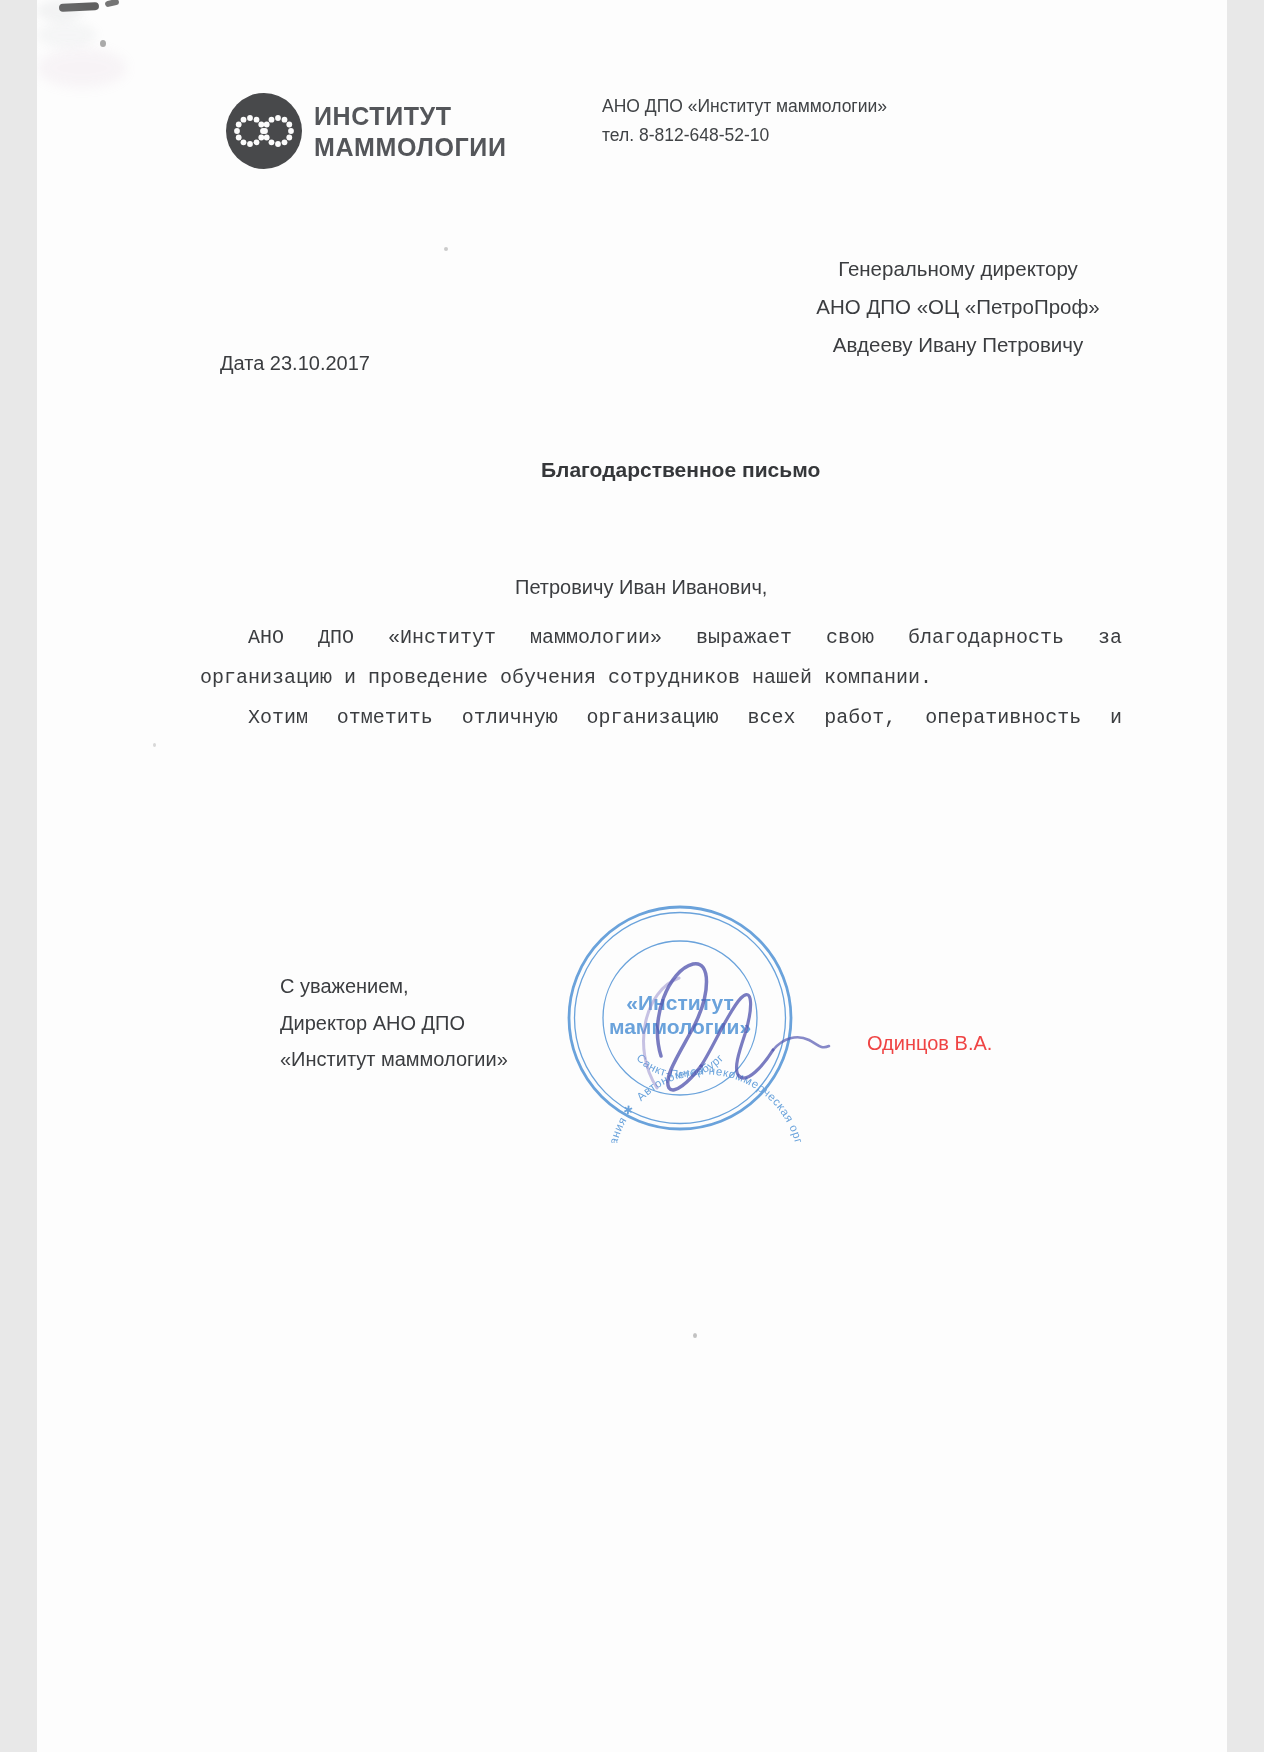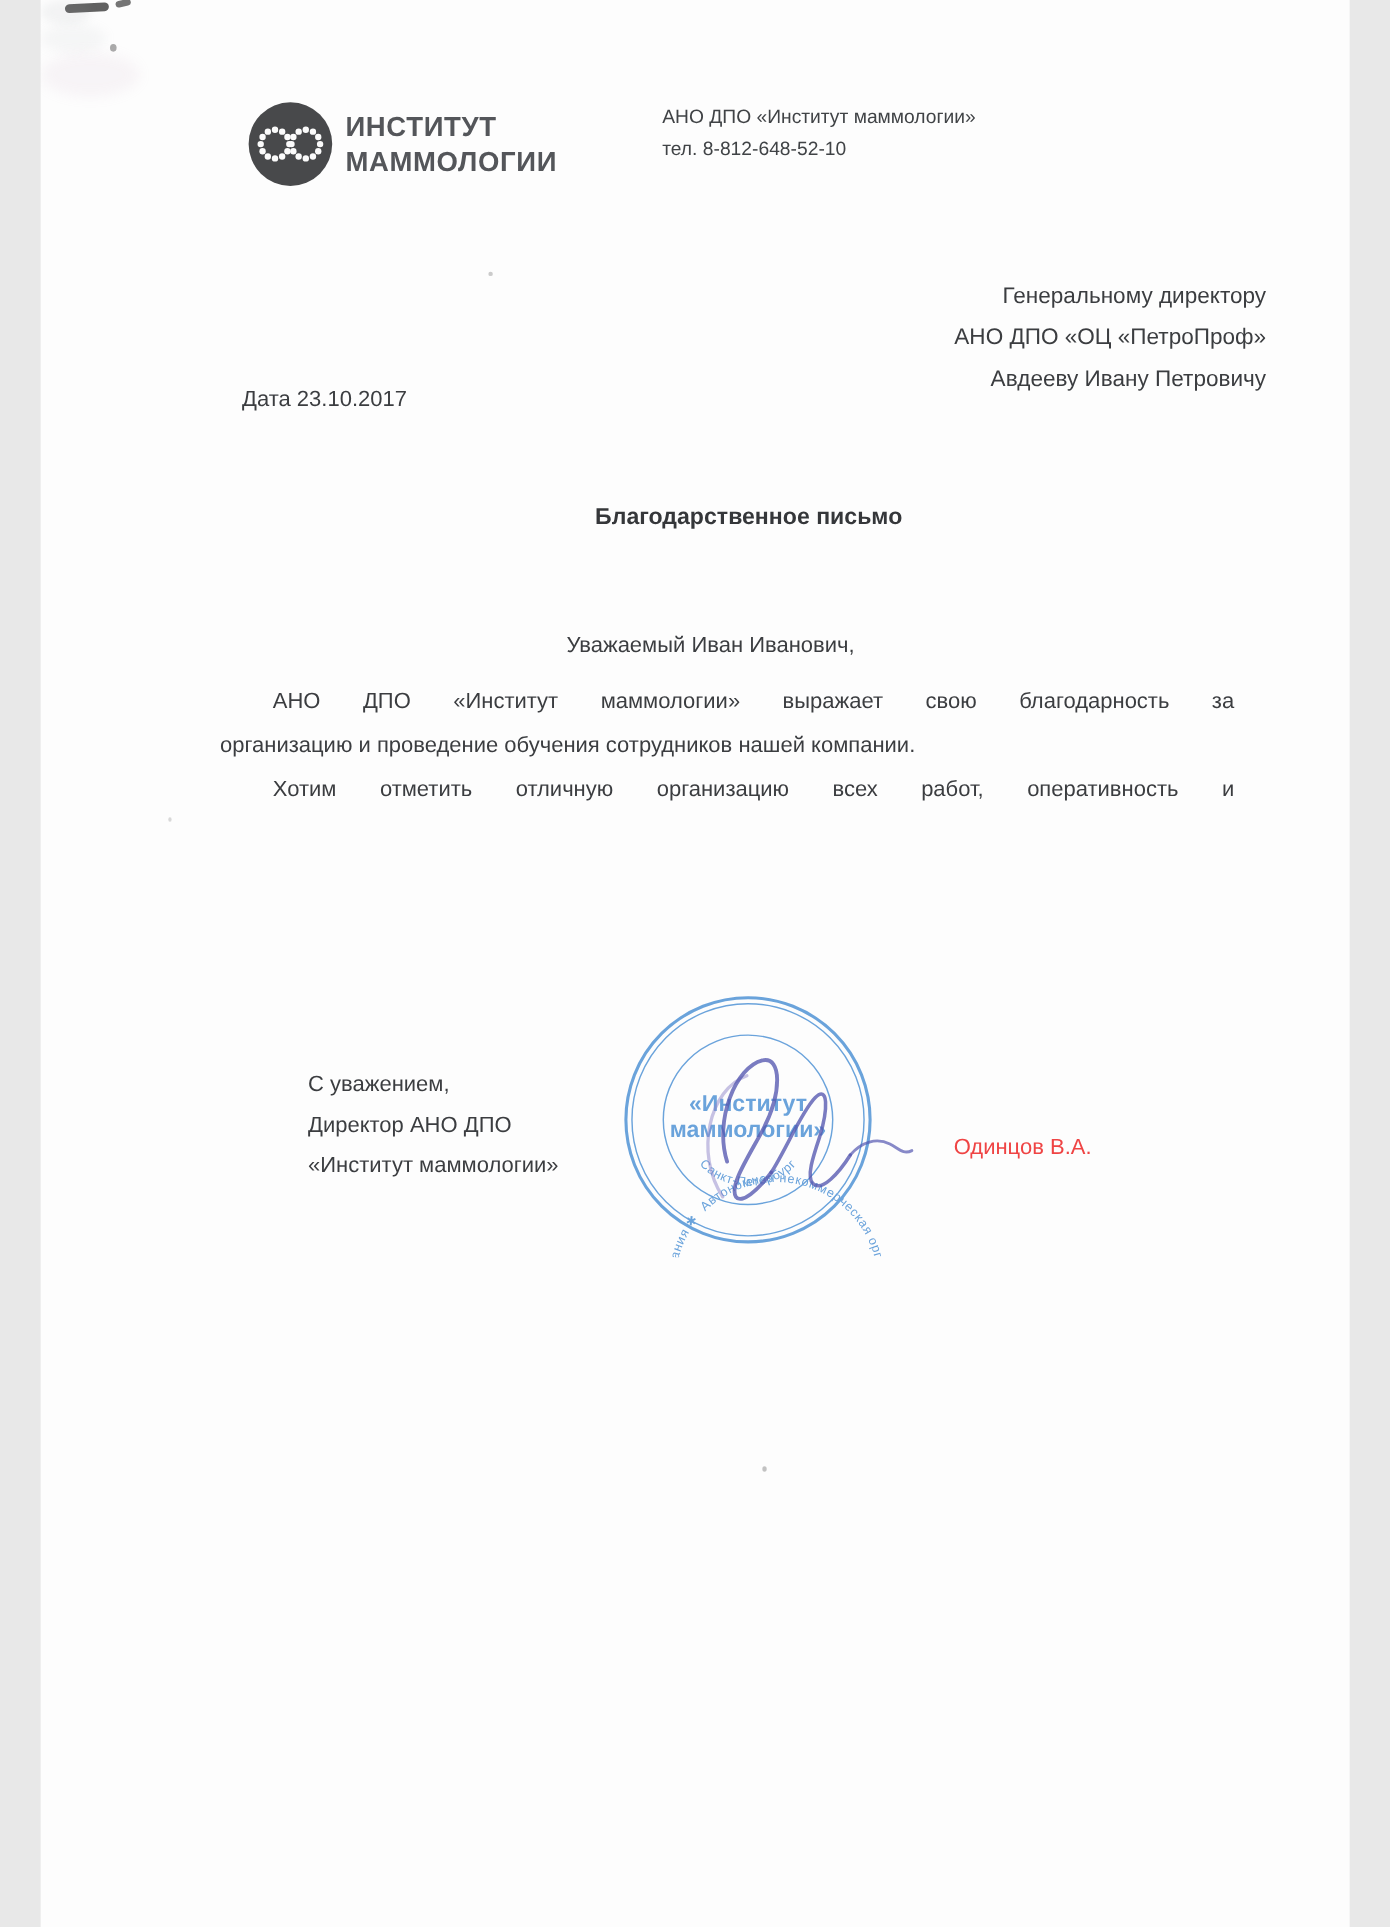--- a/index.html
+++ b/index.html
@@ -19,31 +19,31 @@
   .logo-text{
     left:277px;top:101px;
     font-size:25px;font-weight:bold;letter-spacing:.6px;
     line-height:31px;color:#54565a;white-space:pre-line;
   }
 
   
   .org-block{left:565px;top:92px;font-size:17.5px;line-height:28.5px;color:#404346;}
 
   
-  .recipient{left:728px;top:250px;width:386px;text-align:right;
+  .recipient{left:728px;top:250px;width:386px;text-align:center;
     font-size:20.5px;line-height:38px;color:#3b3d40;}
 
   .date-line{left:183px;top:352px;font-size:20px;color:#3b3d40;}
 
   .title{left:468px;top:458px;font-size:21px;font-weight:bold;color:#35373a;margin-left:36px;}
 
   .salutation{left:478px;top:576px;font-size:20px;color:#3b3d40;}
 
   .body-text{left:163px;top:618px;width:922px;font-size:20px;line-height:40px;color:#3b3d40;}
-  .body-text .ln{text-align:justify;}
+  .body-text .ln{text-align:justify;font-family:Liberation Mono, monospace;}
   .body-text .ln.first{text-indent:48px;}
   .body-text .ln.stretch{text-align-last:justify;}
 
   .sign-block{left:243px;top:968px;font-size:20px;line-height:36.5px;color:#3b3d40;}
   .sign-name{left:830px;top:1032px;font-size:20px;color:#ef4444;}
 
   .stamp-wrap{left:524px;top:898px;width:290px;height:245px;}
 
   
   .art{position:absolute;background:#3a3a3a;border-radius:4px;}
@@ -117,21 +117,21 @@
   <div class="abs recipient">
     <div>Генеральному директору</div>
     <div>АНО ДПО «ОЦ «ПетроПроф»</div>
     <div>Авдееву Ивану Петровичу</div>
   </div>
 
   <div class="abs date-line">Дата 23.10.2017</div>
 
   <div class="abs title">Благодарственное письмо</div>
 
-  <div class="abs salutation">Уважаемый Иван Иванович,</div>
+  <div class="abs salutation">Петровичу Иван Иванович,</div>
 
   <div class="abs body-text">
     <div class="ln first stretch">АНО ДПО «Институт маммологии» выражает свою благодарность за</div>
     <div class="ln">организацию и проведение обучения сотрудников нашей компании.</div>
     <div class="ln first stretch">Хотим отметить отличную организацию всех работ, оперативность и</div>
   </div>
 
   <div class="abs sign-block">
     <div>С уважением,</div>
     <div>Директор АНО ДПО</div>

